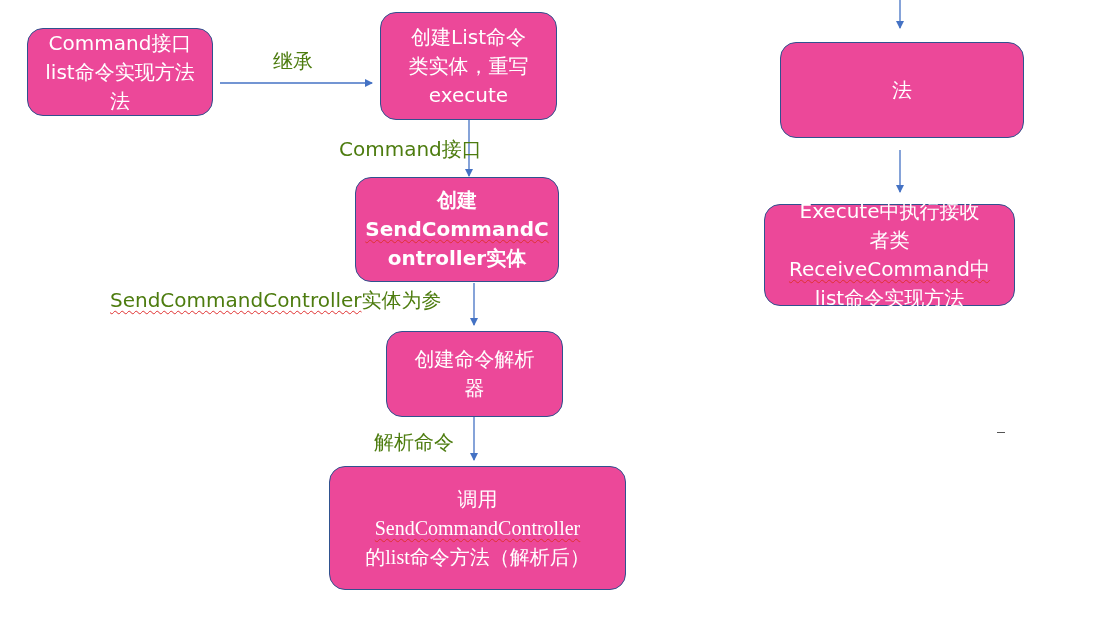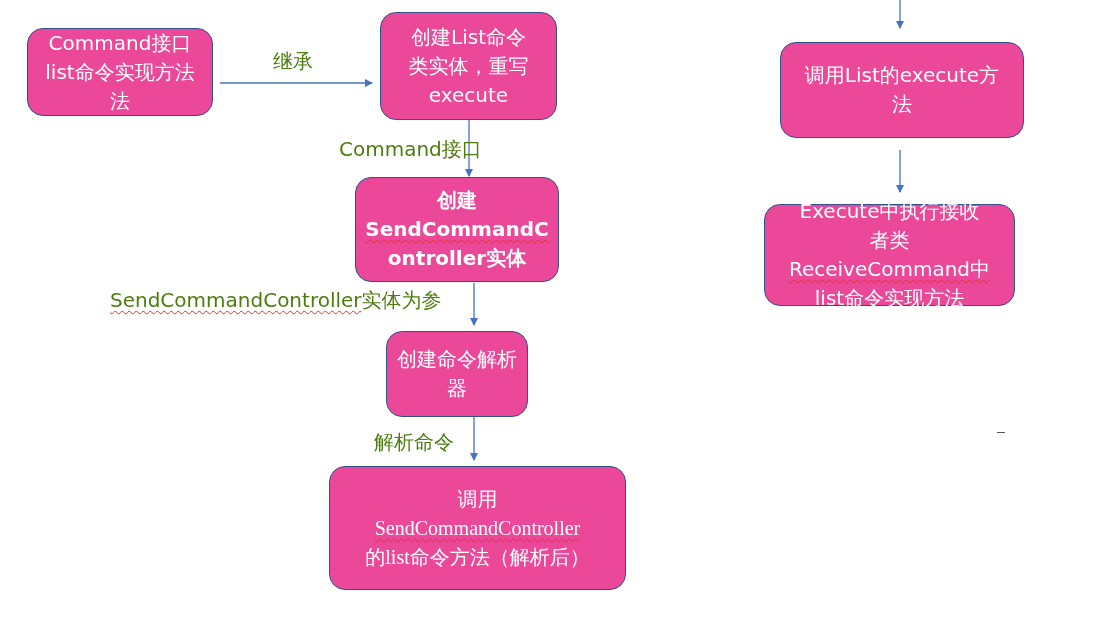--- a/index.html
+++ b/index.html
@@ -66,40 +66,39 @@
     <span>创建</span>
     <span class="squiggle">SendCommandC</span>
     <span>ontroller实体</span>
   </div>
 </div>
 
 <div class="label" style="left:110px;top:288px;">
   <span class="squiggle">SendCommandController</span><span>实体为参</span>
 </div>
 
-<div class="box" style="left:386px;top:331px;width:142px;height:86px;">
+<div class="box" style="left:386px;top:331px;width:177px;height:86px;">
   <div>
     <span>创建命令解析</span>
     <span>器</span>
   </div>
 </div>
 
 <div class="label" style="left:374px;top:430px;">解析命令</div>
 
 <div class="box" style="left:329px;top:466px;width:297px;height:124px;font-family:Liberation Serif, serif;">
   <div>
     <span>调用</span>
     <span class="squiggle">SendCommandController</span>
     <span>的list命令方法（解析后）</span>
   </div>
 </div>
 
 <div class="box" style="left:780px;top:42px;width:244px;height:96px;">
   <div>
-    <span>调用List的execute方</span>
     <span>法</span>
   </div>
 </div>
 
 <div class="box" style="left:764px;top:204px;width:251px;height:102px;">
   <div>
     <span>Execute中执行接收</span>
     <span>者类</span>
     <span class="squiggle">ReceiveCommand中</span>
     <span>list命令实现方法</span>

